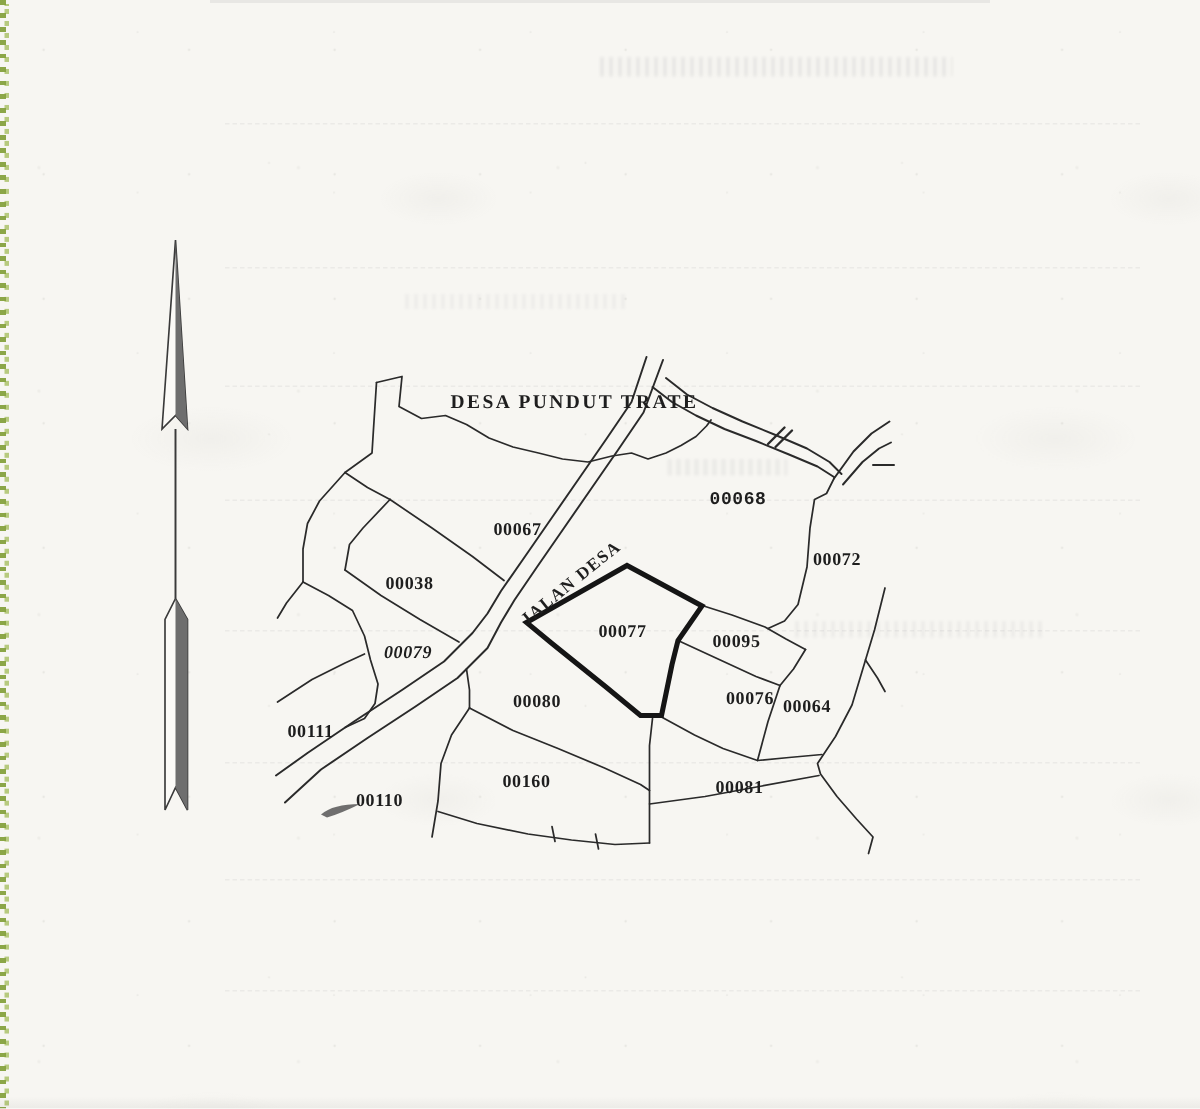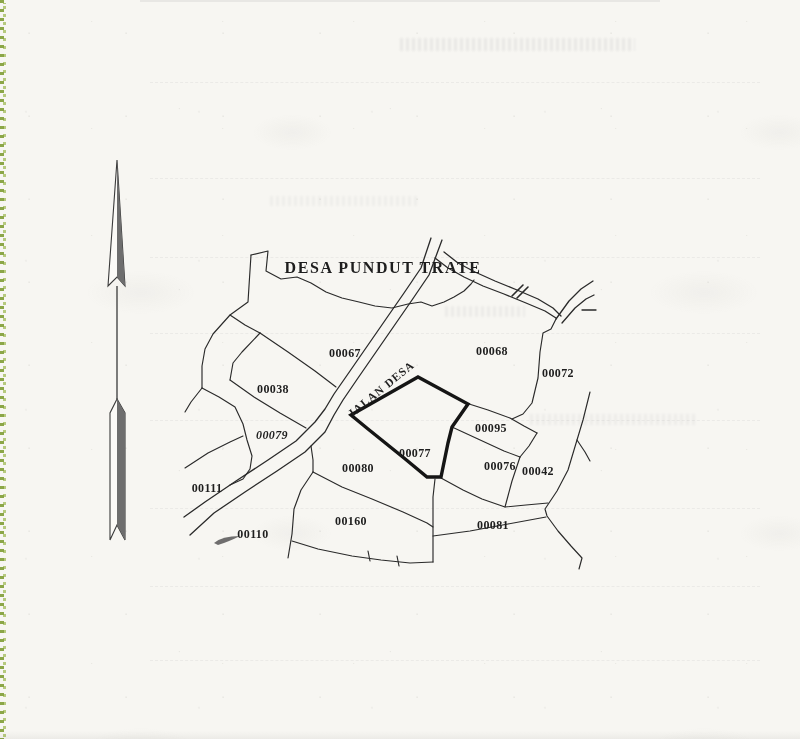--- a/index.html
+++ b/index.html
@@ -30,21 +30,21 @@
     background:linear-gradient(to bottom, rgba(0,0,0,0), rgba(90,90,85,.07));}
   .rule{position:absolute; left:150px; width:610px; height:0; border-top:1px dashed rgba(90,90,100,.07);}
   .ghost{position:absolute; opacity:.10; filter:blur(1.2px);
     background-image:repeating-linear-gradient(90deg, #6a6a72 0 3px, transparent 3px 6px);}
   .map-lines{position:absolute; left:0; top:0;}
   .label{
     position:absolute; transform:translate(-50%,-50%);
     font-family:"Liberation Serif", serif; font-weight:bold;
     font-size:12px; letter-spacing:.4px; color:#1e1e1e; white-space:nowrap;
   }
-  .title{font-size:16px; letter-spacing:1.6px;}
+  .title{font-size:13px; letter-spacing:1.6px;}
   .road-name{font-size:11.5px; letter-spacing:1px;
     transform:translate(-50%,-50%) rotate(-39deg);}
 </style>
 </head>
 <body>
 
 <div class="scan">
 
   <div class="green-edge"></div>
   <div class="top-streak"></div>
@@ -118,27 +118,27 @@
     </g>
 
     <path d="M214,543 Q222,536 240,536 Q228,542 218,545 Z" fill="#4c4c4c" opacity=".8"></path>
   </svg>
 
   <div class="label title" style="left:383px; top:268px;">DESA PUNDUT TRATE</div>
 
   <div class="label road-name" style="left:381px; top:389px;">JALAN DESA</div>
 
   <div class="label" style="left:345px; top:353px;">00067</div>
-  <div class="label" style="left:492px; top:351px;">00068</div>
+  <div class="label" style="left:492px; top:333px;font-family:Liberation Mono, monospace;">00068</div>
   <div class="label" style="left:558px; top:373px;">00072</div>
   <div class="label" style="left:273px; top:389px;">00038</div>
   <div class="label" style="left:272px; top:435px;font-style:italic;">00079</div>
   <div class="label" style="left:207px; top:440px;margin-top:48px;">00111</div>
-  <div class="label" style="left:415px; top:421px;margin-top:32px;">00077</div>
+  <div class="label" style="left:415px; top:421px;">00077</div>
   <div class="label" style="left:491px; top:428px;">00095</div>
   <div class="label" style="left:358px; top:468px;">00080</div>
   <div class="label" style="left:500px; top:466px;">00076</div>
-  <div class="label" style="left:538px; top:471px;">00042</div>
+  <div class="label" style="left:538px; top:471px;">00064</div>
   <div class="label" style="left:253px; top:534px;">00110</div>
   <div class="label" style="left:351px; top:521px;">00160</div>
   <div class="label" style="left:493px; top:525px;">00081</div>
 
 </div>
 
 </body></html>

